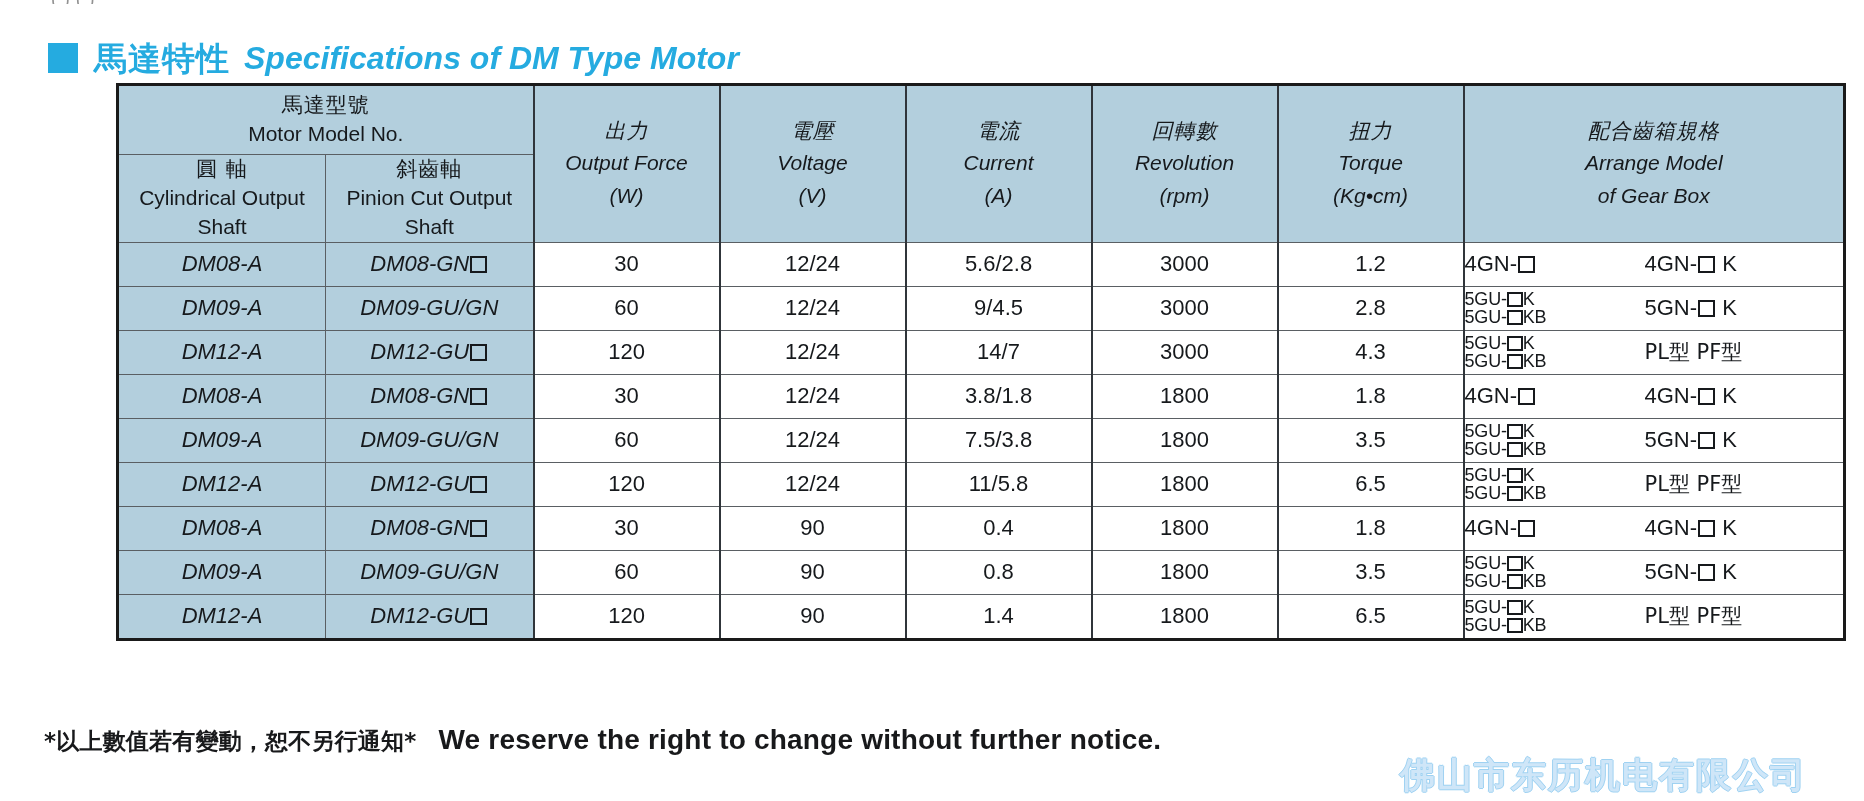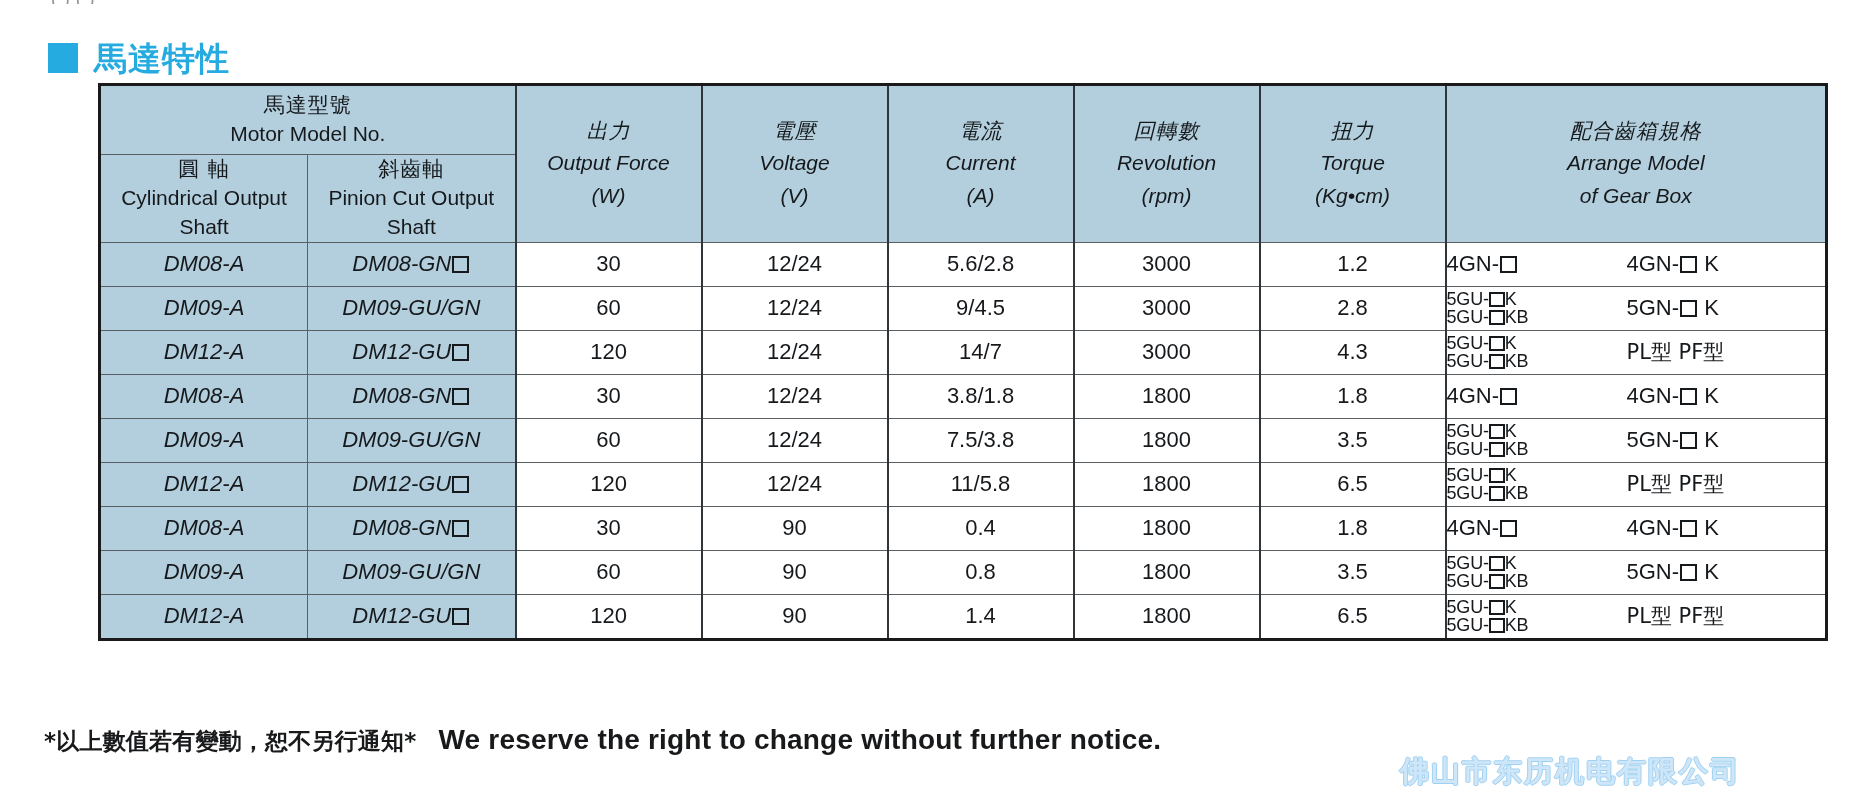--- a/index.html
+++ b/index.html
@@ -61,21 +61,21 @@
     font-weight: bold;
     font-style: italic;
     letter-spacing: 0px;
     margin-left: 14px;
     line-height: 1;
   }
 
   
   .spec-table-wrap {
     position: absolute;
-    left: 50px;
+    left: 68px;
     top: 83px;
     width: 1706px;
     padding-left: 48px;
   }
   table.spec {
     border-collapse: collapse;
     width: 100%;
     table-layout: fixed;
     border: 3px solid #1a1a1a;
   }
@@ -216,38 +216,39 @@
     font-size: 28px;
     font-weight: bold;
   }
 
   
   .watermark {
     position: absolute;
     left: 1400px;
     top: 752px;
     font-family: "DejaVu Sans", "Liberation Sans", sans-serif;
-    font-size: 29px;
+    font-size: 35px;
     font-weight: bold;
     letter-spacing: 2px;
     color: #cfe6f8;
     text-shadow:
       -1px 0 #9fd2f2, 1px 0 #9fd2f2,
       0 -1px #9fd2f2, 0 1px #9fd2f2;
     white-space: nowrap;
   }
 </style>
 </head>
 <body>
 
 <div class="top-cutoff">(   )                                    (   )</div>
 
 <div class="title-row">
   <div class="title-bullet"></div>
   <span class="title-cn">馬達特性</span>
+  <span class="title-en">Specifications of DM Type Motor</span>
 </div>
 
 <div class="spec-table-wrap">
   <table class="spec">
     <colgroup>
       <col style="width:208px">
       <col style="width:208px">
       <col style="width:186px">
       <col style="width:186px">
       <col style="width:186px">

